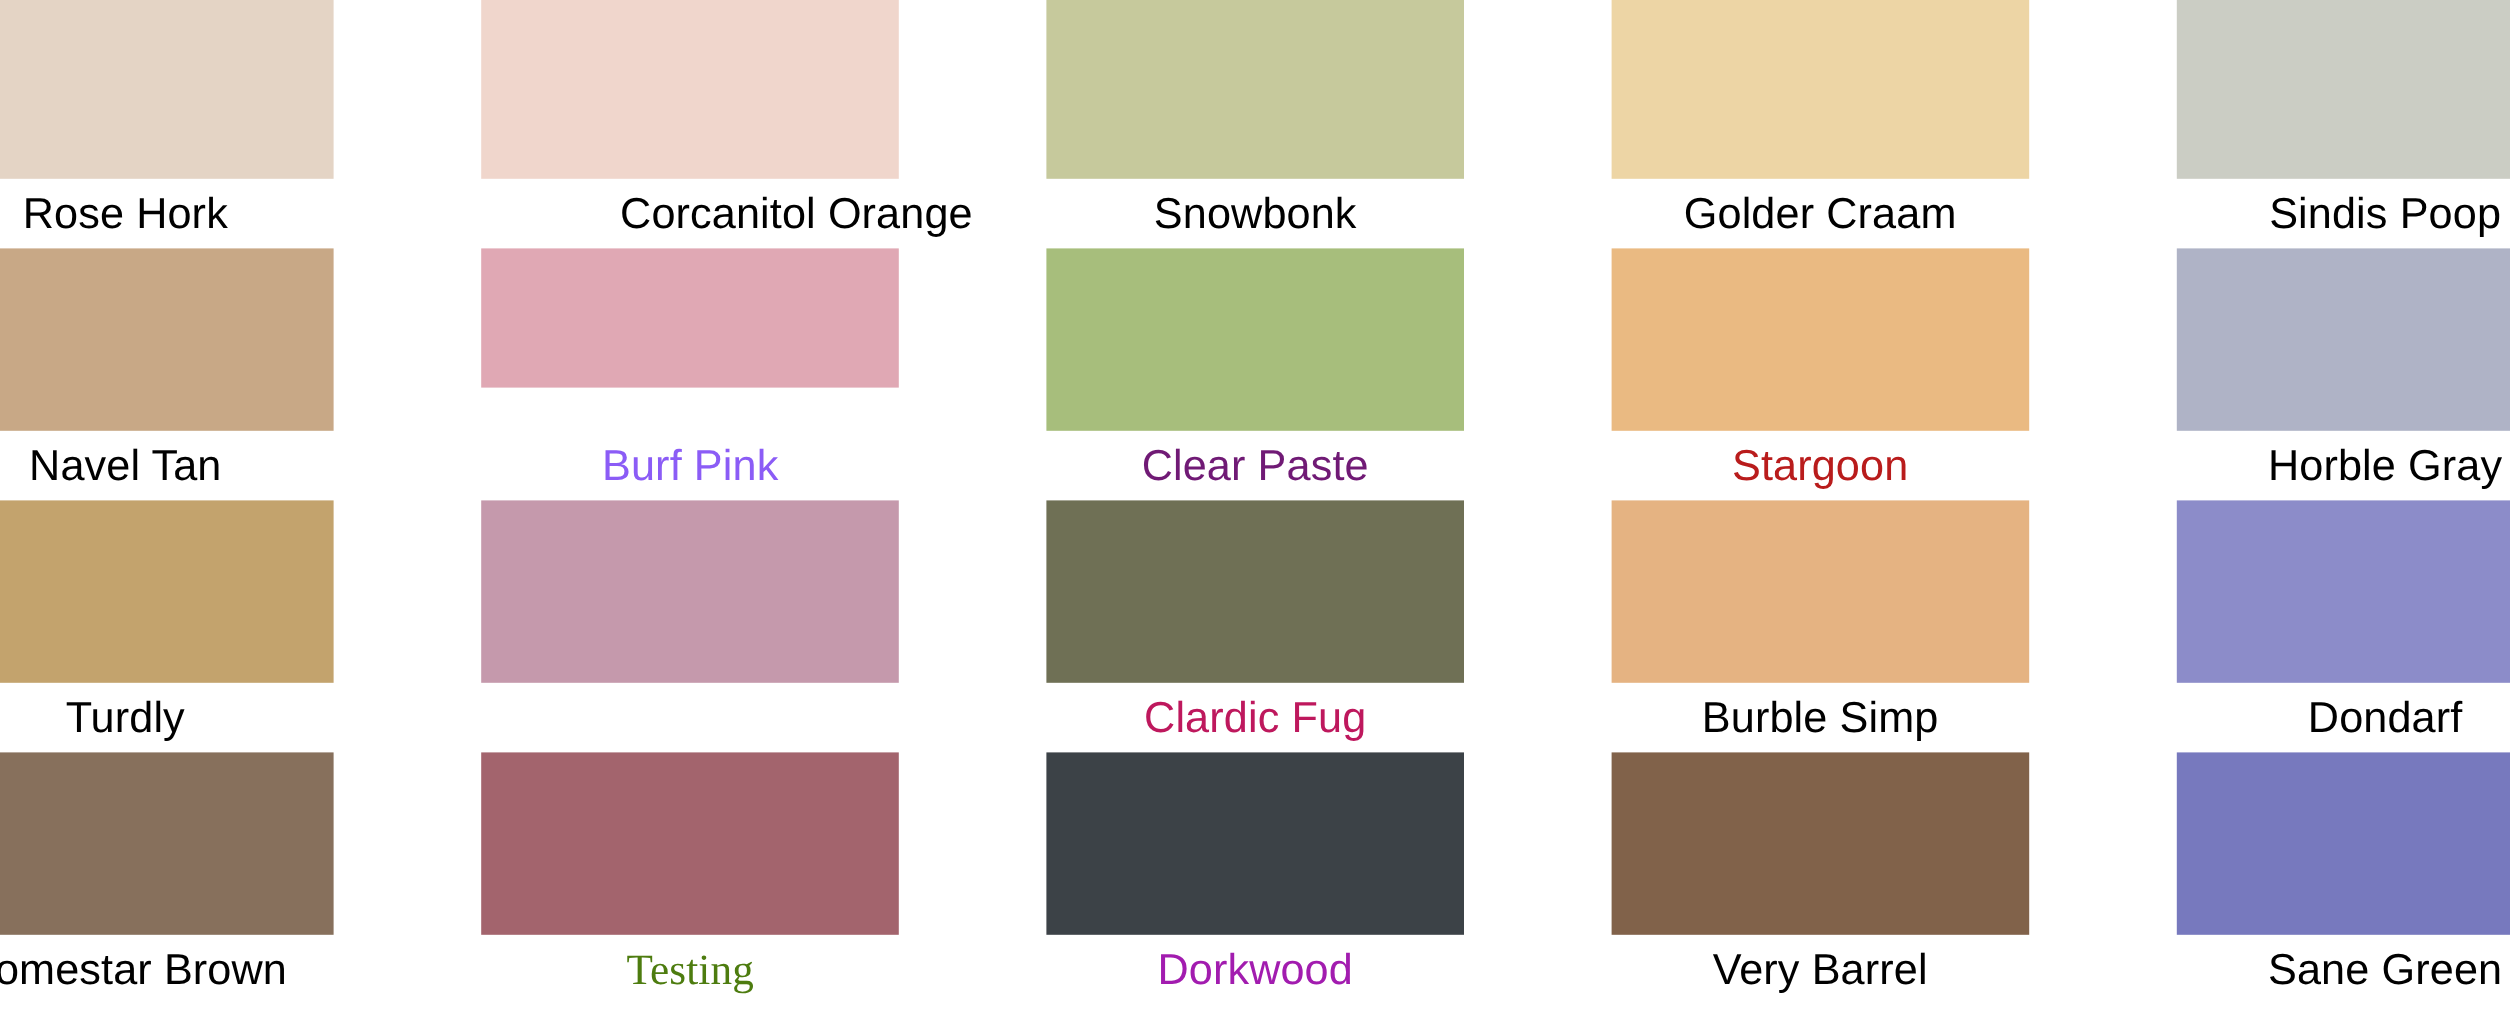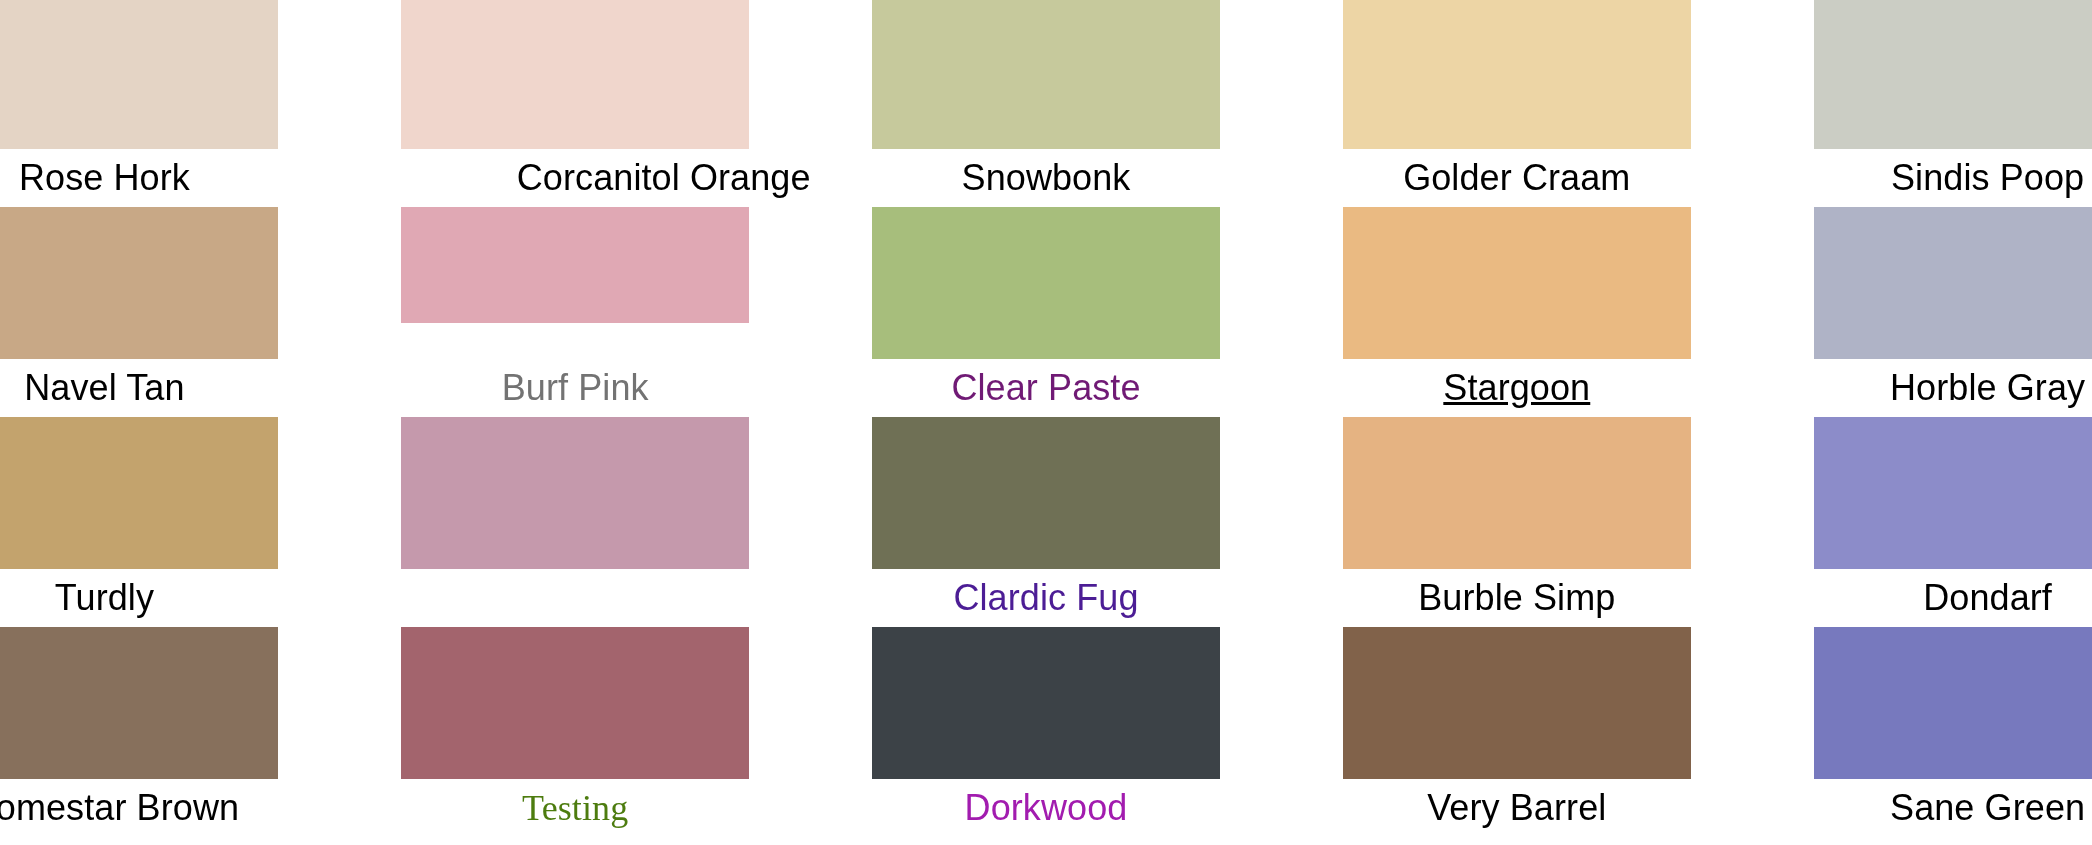--- a/index.html
+++ b/index.html
@@ -74,44 +74,44 @@
     <div class="swatch-cell">
       <div class="swatch-chip" style="background-color: rgb(203, 205, 196);"></div>
       <div class="swatch-label" style="color: rgb(0, 0, 0);">Sindis Poop</div>
     </div>
     <div class="swatch-cell">
       <div class="swatch-chip" style="background-color: rgb(200, 168, 134);"></div>
       <div class="swatch-label" style="color: rgb(0, 0, 0);">Navel Tan</div>
     </div>
     <div class="swatch-cell">
       <div class="swatch-chip" style="background-color: rgb(224, 168, 180);"></div>
-      <div class="swatch-label" style="color: #737373; margin-top: 36px;">Burf Pink</div>
+      <div class="swatch-label" style="color: #8b5cf6; margin-top: 36px;">Burf Pink</div>
     </div>
     <div class="swatch-cell">
       <div class="swatch-chip" style="background-color: rgb(167, 190, 124);"></div>
       <div class="swatch-label" style="color: #701a75;">Clear Paste</div>
     </div>
     <div class="swatch-cell">
       <div class="swatch-chip" style="background-color: rgb(234, 186, 130);"></div>
-      <div class="swatch-label" style="color: #000000; text-decoration: underline;">Stargoon</div>
+      <div class="swatch-label" style="color: #b91c1c;">Stargoon</div>
     </div>
     <div class="swatch-cell">
       <div class="swatch-chip" style="background-color: rgb(175, 179, 198);"></div>
       <div class="swatch-label" style="color: rgb(0, 0, 0);">Horble Gray</div>
     </div>
     <div class="swatch-cell">
       <div class="swatch-chip" style="background-color: rgb(195, 163, 109);"></div>
       <div class="swatch-label" style="color: rgb(0, 0, 0);">Turdly</div>
     </div>
     <div class="swatch-cell">
       <div class="swatch-chip" style="background-color: rgb(197, 153, 172);"></div>
     </div>
     <div class="swatch-cell">
       <div class="swatch-chip" style="background-color: rgb(111, 112, 85);"></div>
-      <div class="swatch-label" style="color: #4c1d95;">Clardic Fug</div>
+      <div class="swatch-label" style="color: #be185d;">Clardic Fug</div>
     </div>
     <div class="swatch-cell">
       <div class="swatch-chip" style="background-color: rgb(229, 179, 130);"></div>
       <div class="swatch-label" style="color: rgb(0, 0, 0);">Burble Simp</div>
     </div>
     <div class="swatch-cell">
       <div class="swatch-chip" style="background-color: rgb(140, 140, 201);"></div>
       <div class="swatch-label" style="color: rgb(0, 0, 0);">Dondarf</div>
     </div>
     <div class="swatch-cell">

